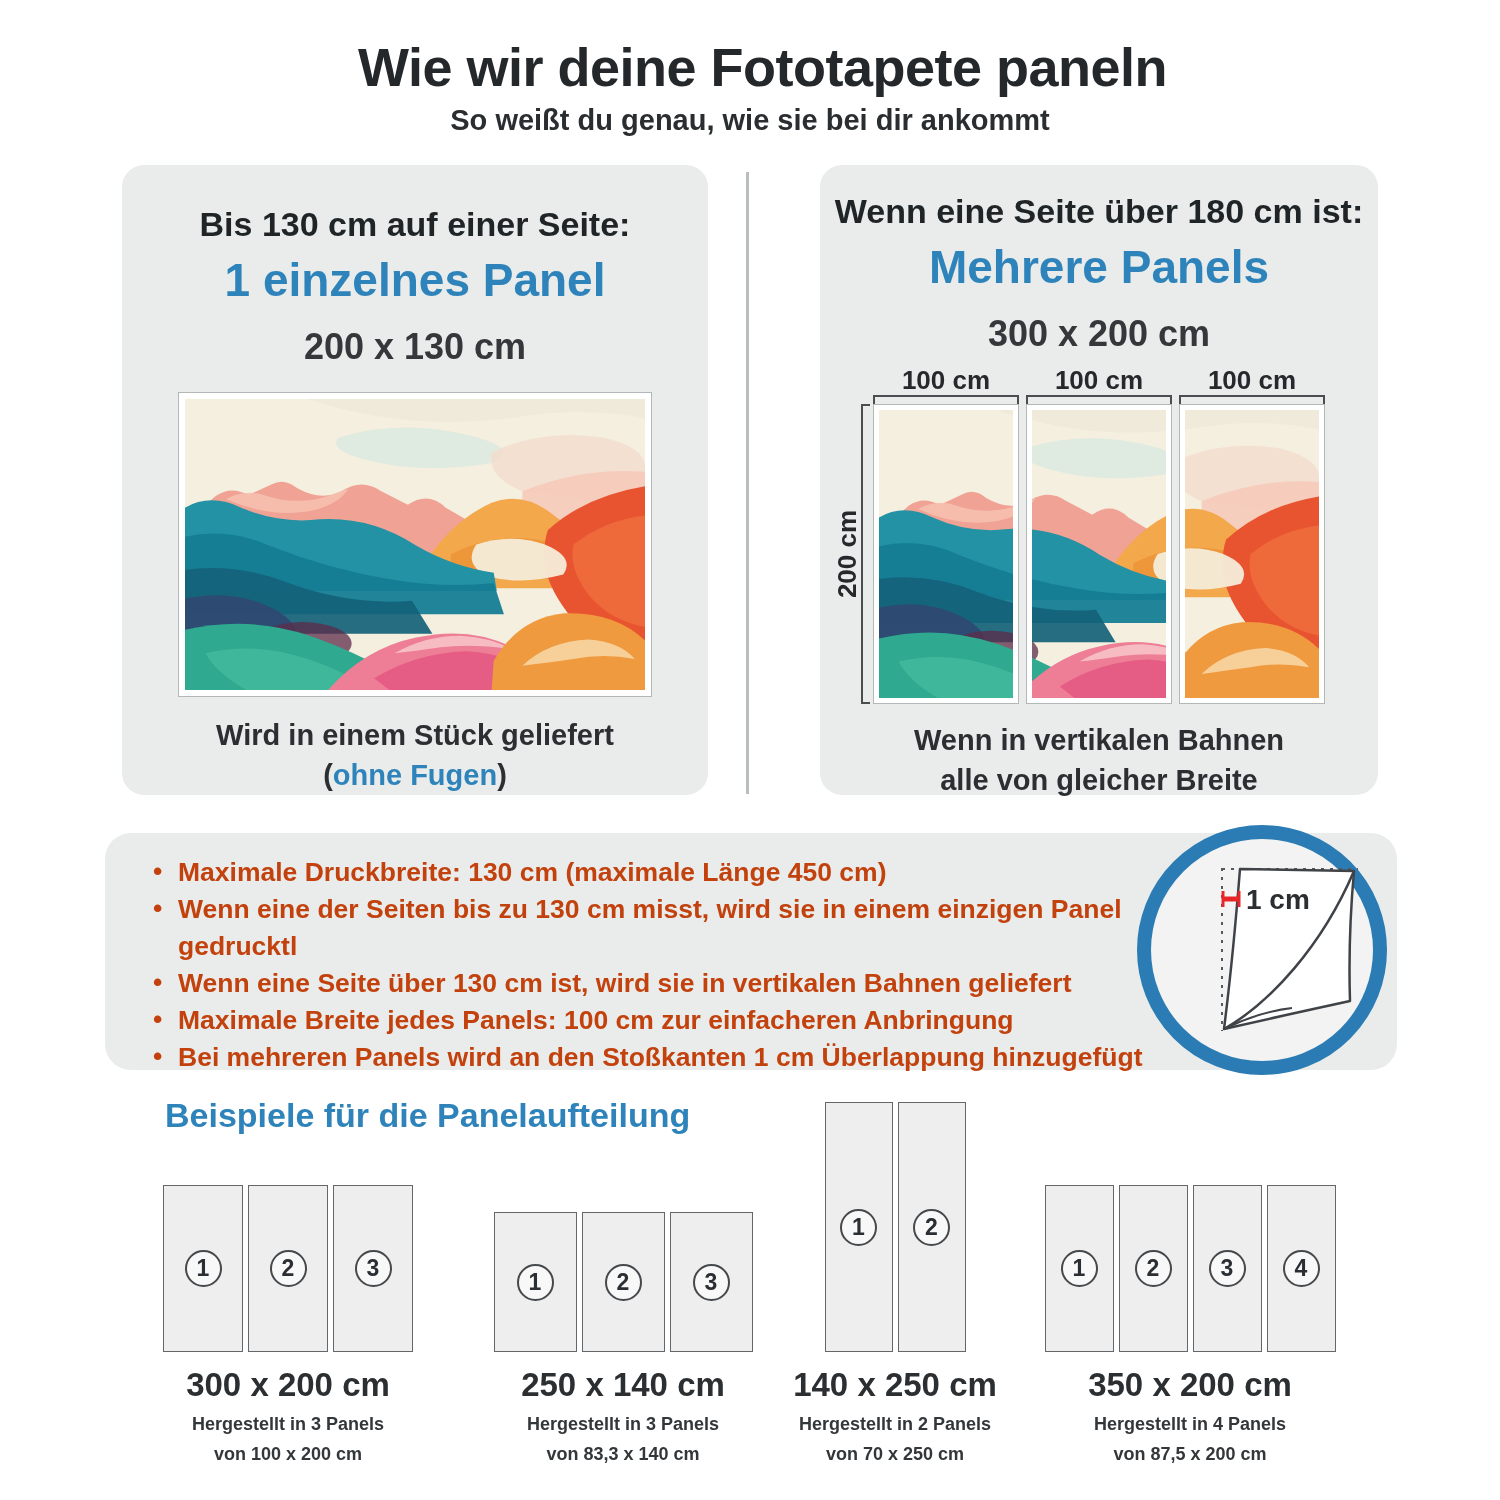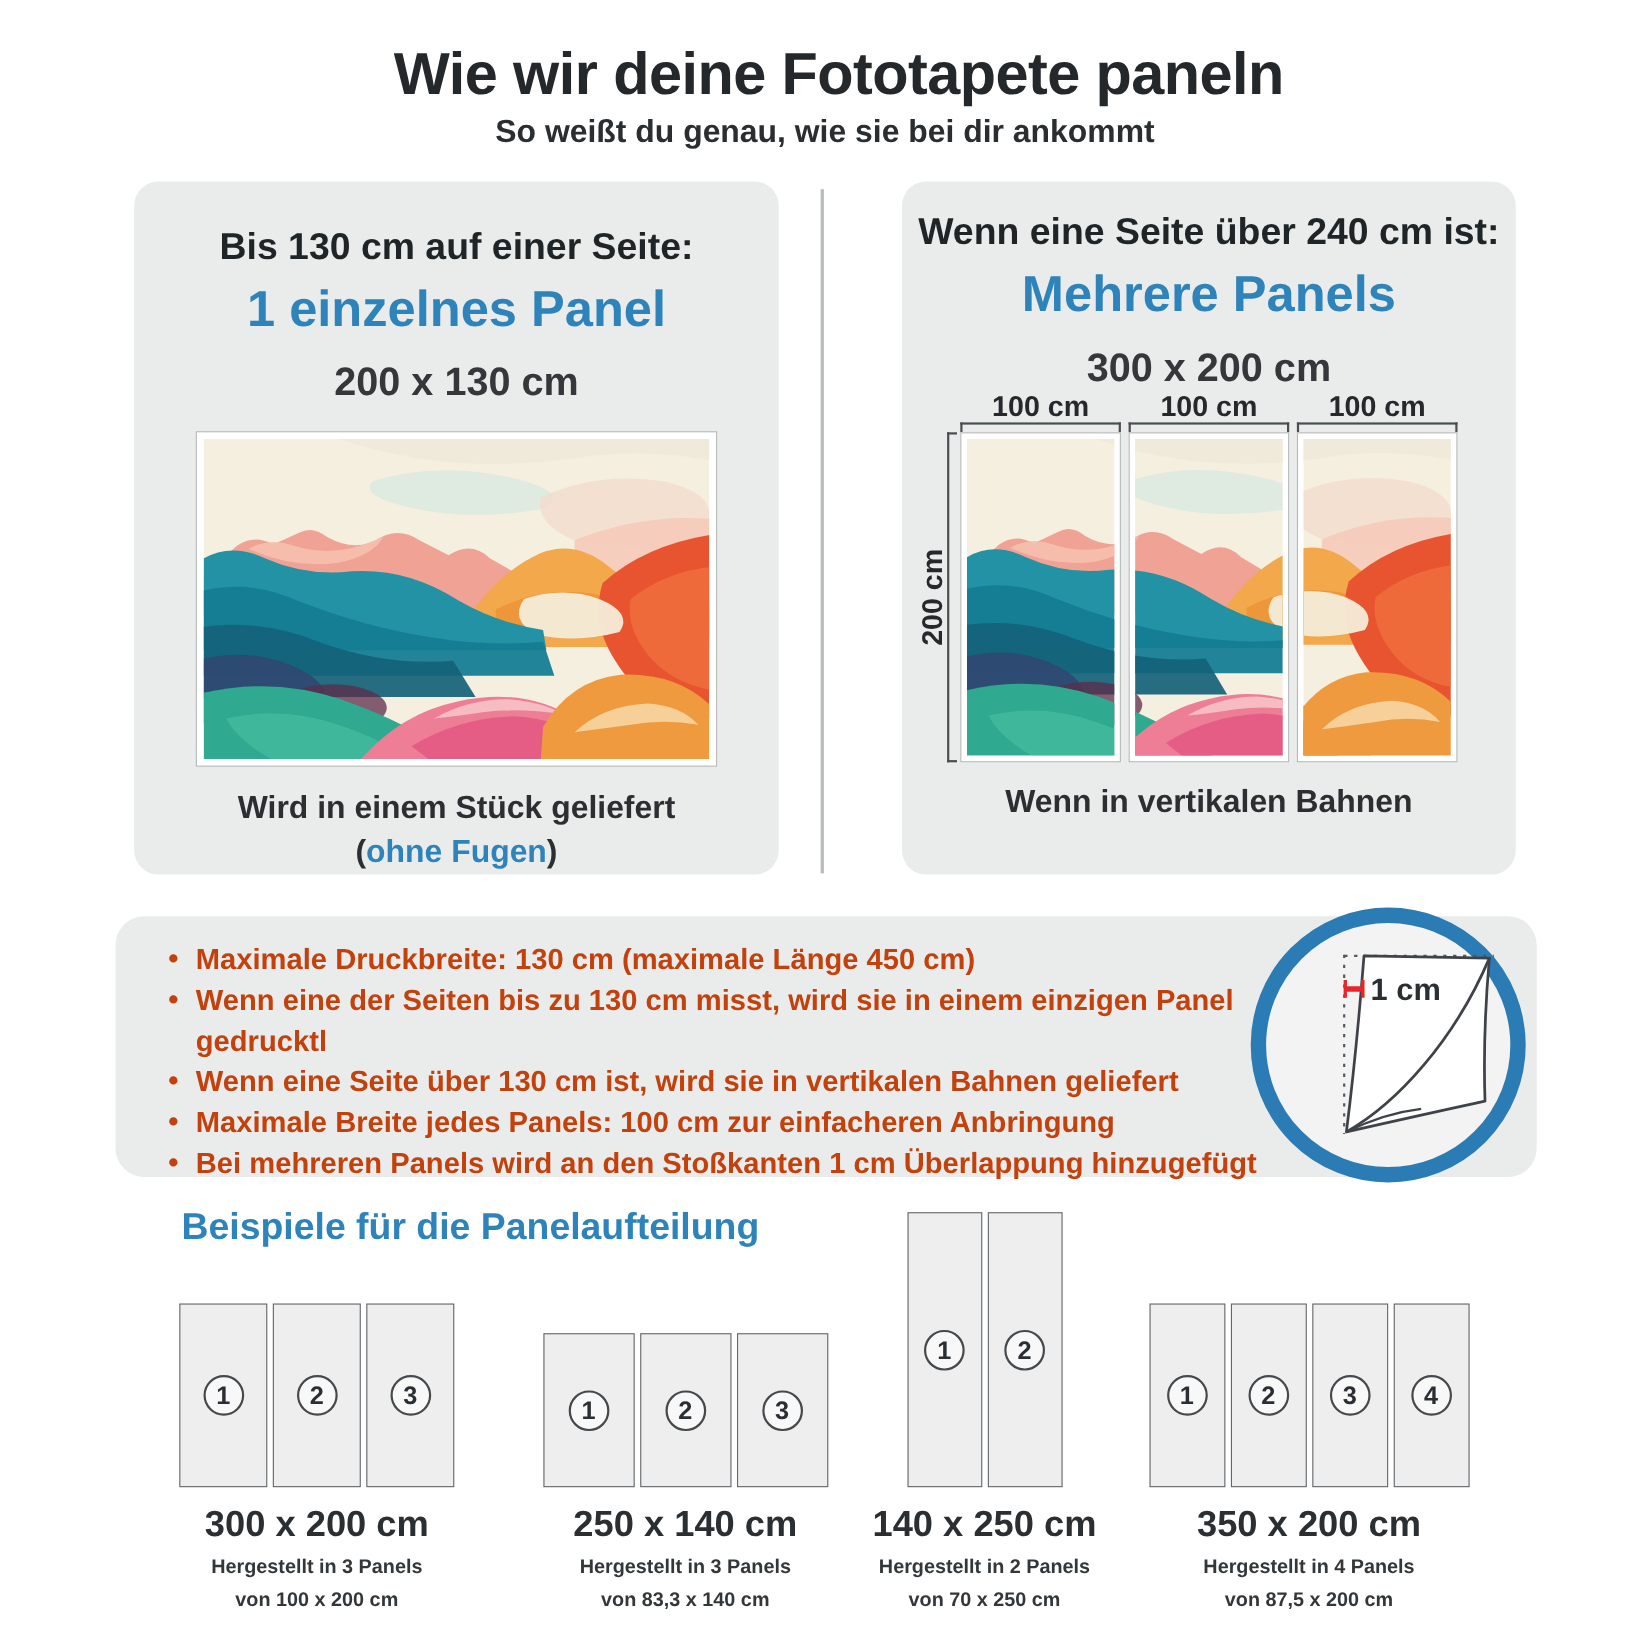--- a/index.html
+++ b/index.html
@@ -24,21 +24,21 @@
   .box-size { font-size:36px; font-weight:800; color:#34383b; line-height:42px; margin-top:20px; }
 
   .art-frame { margin-top:24px; background:#fff; border:1px solid #b3b7b5; padding:6px; }
   .art-view { position:relative; width:460px; height:291px; overflow:hidden; }
 
   .delivery { margin-top:18px; font-size:29px; font-weight:600; color:#2b2f32;
               text-align:center; line-height:40px; }
   .blue-strong { color:#2e84ba; font-weight:800; }
 
   
-  .mp-dim { position:relative; width:452px; margin-top:0; }
+  .mp-dim { position:relative; width:452px; margin-top:11px; }
   .dim-labels { display:flex; gap:7px; height:28px; }
   .dim-label { width:146px; text-align:center; font-size:26px; font-weight:700; color:#26292c; line-height:28px; }
   .dim-brackets { display:flex; gap:7px; margin-top:1px; height:9px; }
   .h-bracket { width:146px; height:9px; border:2px solid #4a4e51; border-bottom:none; }
   .v-bracket { position:absolute; left:-12px; top:38px; width:9px; height:300px;
                border:2px solid #4a4e51; border-right:none; }
   .v-dim-label { position:absolute; left:-88px; top:173px; width:124px; height:30px; line-height:30px;
                  text-align:center; font-size:26px; font-weight:700; color:#26292c; transform:rotate(-90deg); }
   .mp-panels { display:flex; gap:7px; }
   .mp-frame { width:146px; height:300px; background:#fff; border:1px solid #b3b7b5; padding:5px; }
@@ -124,21 +124,21 @@
     </div>
     <div class="delivery">
       <span>Wird in einem Stück geliefert</span><br>
       <span>(</span><span class="blue-strong">ohne Fugen</span><span>)</span>
     </div>
   </div>
 
   <div class="divider"></div>
 
   <div class="gbox gbox-right">
-    <div class="box-cond">Wenn eine Seite über 240 cm ist:</div>
+    <div class="box-cond">Wenn eine Seite über 180 cm ist:</div>
     <div class="box-head">Mehrere Panels</div>
     <div class="box-size">300 x 200 cm</div>
 
     <div class="mp-dim">
       <div class="dim-labels">
         <div class="dim-label">100 cm</div>
         <div class="dim-label">100 cm</div>
         <div class="dim-label">100 cm</div>
       </div>
       <div class="dim-brackets">
@@ -168,20 +168,21 @@
             <svg width="440" height="288" viewBox="0 0 450 300" preserveAspectRatio="none" style="left:-306px">
                 <use href="#art"></use>
               </svg>
           </div>
         </div>
       </div>
     </div>
 
     <div class="delivery" style="margin-top:16px">
       <span>Wenn in vertikalen Bahnen</span><br>
+      <span>alle von gleicher Breite</span>
     </div>
   </div>
 
   <div class="info-box">
     <ul class="info-list">
       <li>Maximale Druckbreite: 130 cm (maximale Länge 450 cm)</li>
       <li>Wenn eine der Seiten bis zu 130 cm misst, wird sie in einem einzigen Panel gedrucktl</li>
       <li>Wenn eine Seite über 130 cm ist, wird sie in vertikalen Bahnen geliefert</li>
       <li>Maximale Breite jedes Panels: 100 cm zur einfacheren Anbringung</li>
       <li>Bei mehreren Panels wird an den Stoßkanten 1 cm Überlappung hinzugefügt</li>

